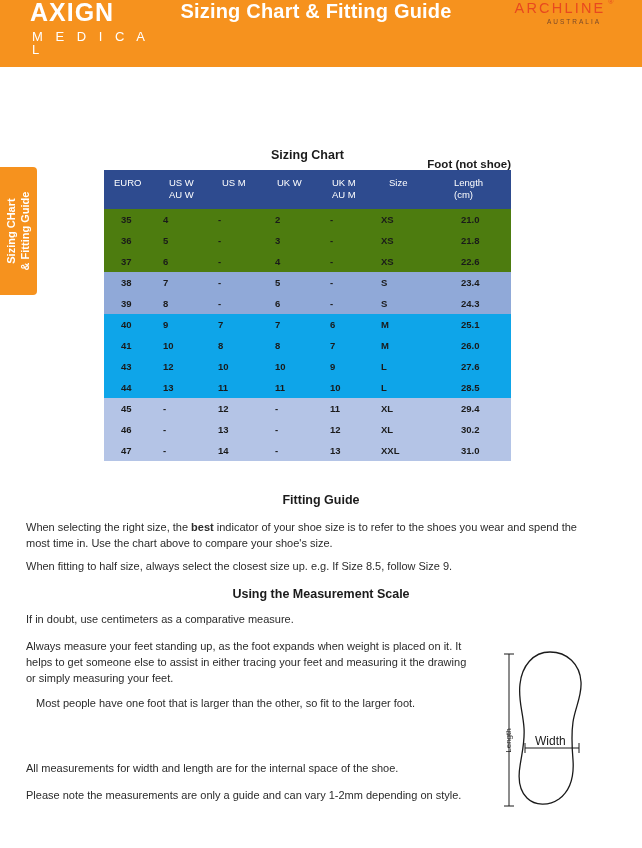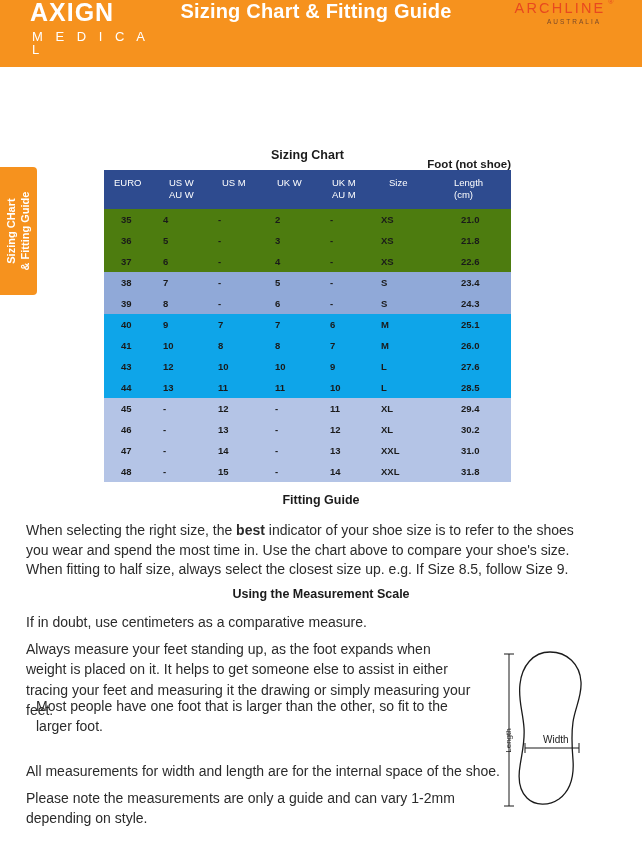--- a/index.html
+++ b/index.html
@@ -174,21 +174,21 @@
   table.sizing tr.shade-3 td { background: #b4c4e6; }
 
   
   .section-title {
     text-align: center;
     font-size: 12.5px;
     font-weight: bold;
     color: #1b1b1b;
   }
   .para {
-    font-size: 14px;
+    font-size: 11px;
     line-height: 1.45;
     color: #2b2b2b;
   }
   .para b { font-weight: bold; }
 
   #fitting-title { position: absolute; left: 0; right: 0; top: 493px; }
   #p1 { position: absolute; left: 26px; top: 520px; width: 570px; }
   #p2 { position: absolute; left: 26px; top: 559px; width: 570px; }
   #measure-title { position: absolute; left: 0; right: 0; top: 587px; }
   #p3 { position: absolute; left: 26px; top: 612px; width: 440px; }
@@ -201,23 +201,23 @@
   .foot-diagram {
     position: absolute;
     left: 487px;
     top: 648px;
     width: 128px;
     height: 165px;
   }
   .foot-diagram svg { display: block; }
   .dim-width {
     position: absolute;
-    left: 56px;
+    left: 48px;
     top: 86px;
-    font-size: 10px;
+    font-size: 12px;
     color: #1a1a1a;
   }
   .dim-length {
     position: absolute;
     left: 9px;
     top: 88px;
     font-size: 8px;
     color: #1a1a1a;
     transform: rotate(-90deg);
     transform-origin: center;
@@ -365,29 +365,20 @@
         </tr>
         <tr class="shade-3">
           <td class="c-euro">47</td>
           <td class="c-usw">-</td>
           <td class="c-usm">14</td>
           <td class="c-ukw">-</td>
           <td class="c-ukm">13</td>
           <td class="c-size">XXL</td>
           <td class="c-len">31.0</td>
         </tr>
-        <tr class="shade-3">
-          <td class="c-euro">48</td>
-          <td class="c-usw">-</td>
-          <td class="c-usm">15</td>
-          <td class="c-ukw">-</td>
-          <td class="c-ukm">14</td>
-          <td class="c-size">XXL</td>
-          <td class="c-len">31.8</td>
-        </tr>
       </tbody>
   </table>
 </div>
 
 <div class="section-title" id="fitting-title">Fitting Guide</div>
 
 <div class="para" id="p1">
   <span>When selecting the right size, the </span><b>best</b><span> indicator of your shoe size is to refer to the shoes you wear and spend the most time in. Use the chart above to compare your shoe's size.</span>
 </div>
 

